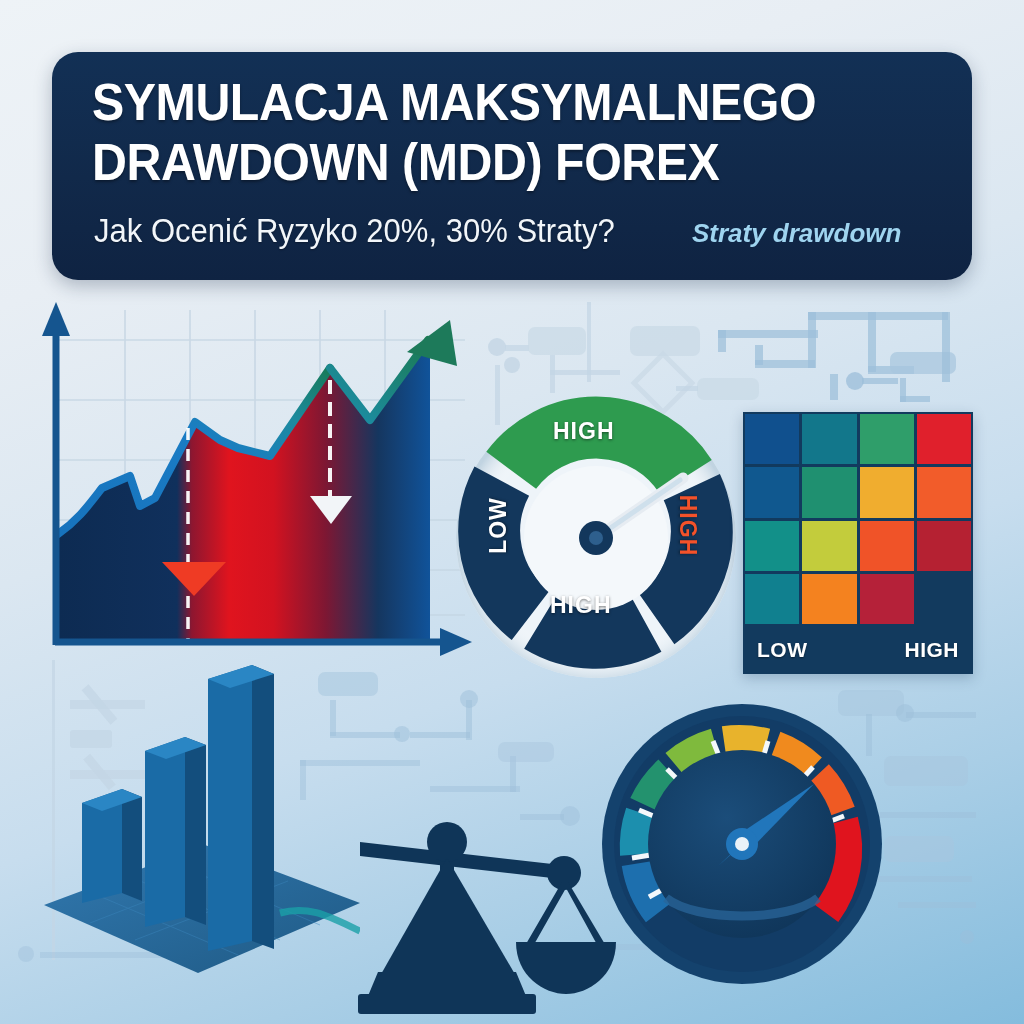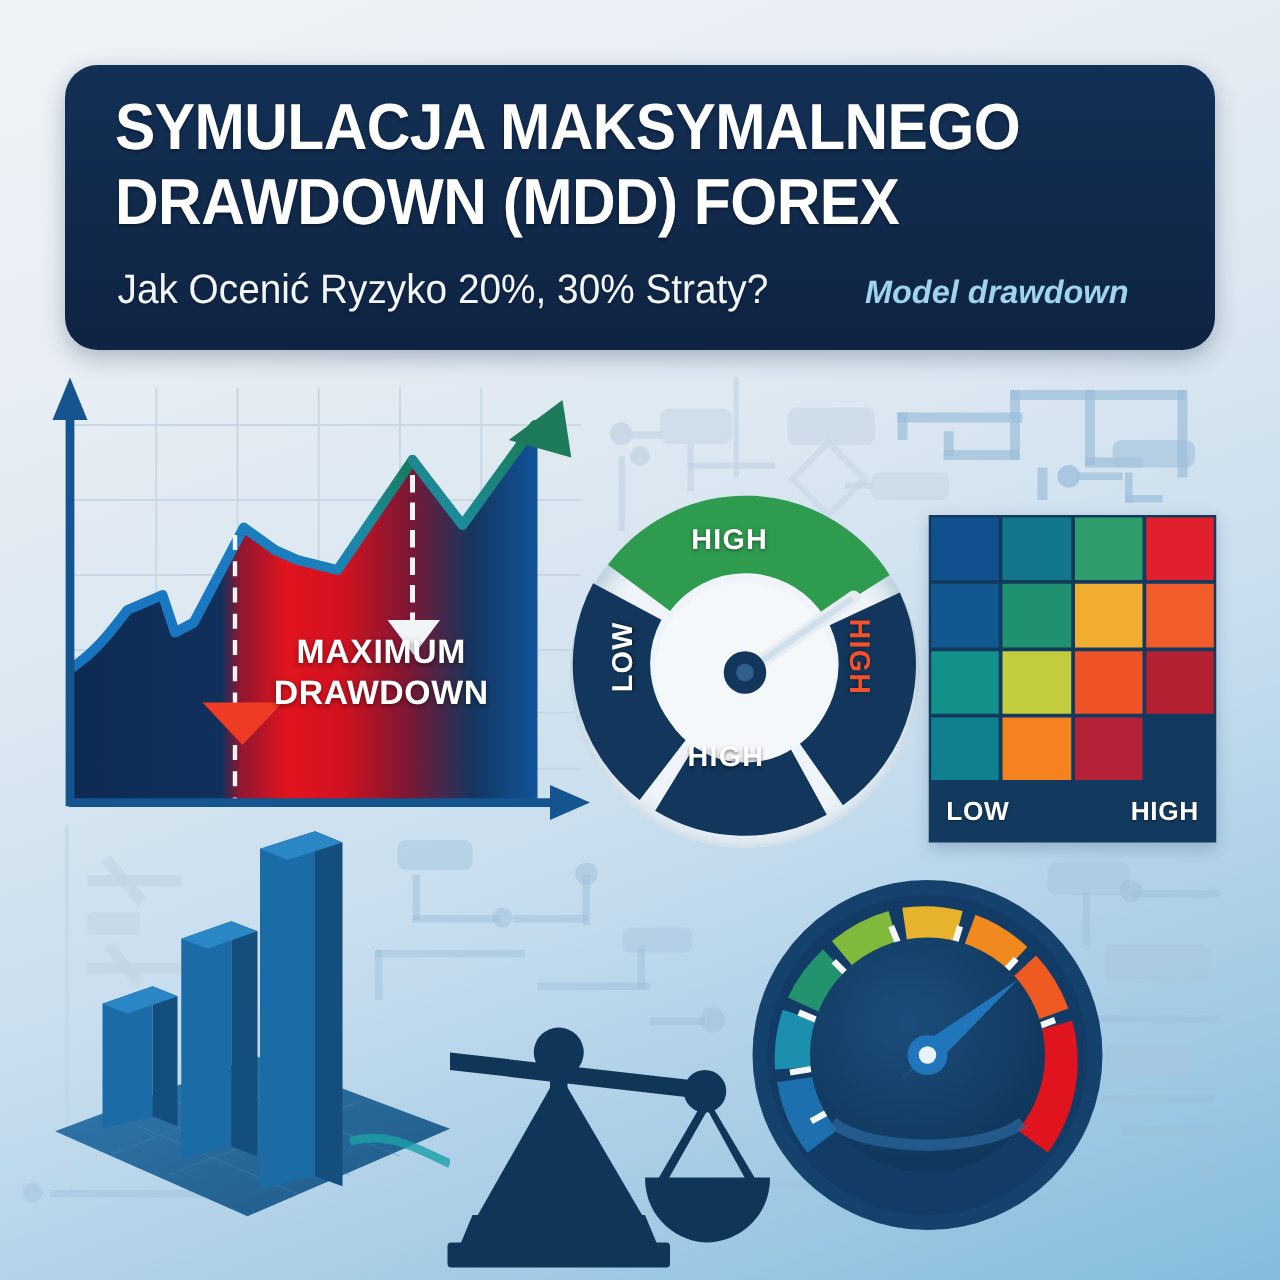--- a/index.html
+++ b/index.html
@@ -180,21 +180,21 @@
       <div class="deco-rect" style="left:730px;top:936px;width:60px;height:18px;opacity:.4;"></div>
       <div class="deco-line" style="left:40px;top:952px;width:130px;height:6px;opacity:.4;"></div>
       <div class="deco-dot" style="left:18px;top:946px;width:16px;height:16px;opacity:.4;"></div>
     </div>
   </div>
 
   <div id="banner">
     <div id="title">SYMULACJA MAKSYMALNEGO DRAWDOWN (MDD) FOREX</div>
     <div id="subrow">
       <div id="subtitle">Jak Ocenić Ryzyko 20%, 30% Straty?</div>
-      <div id="badge">Model drawdown</div>
+      <div id="badge">Straty drawdown</div>
     </div>
   </div>
 
   <div id="chart">
     <svg width="450" height="375" viewBox="0 0 450 375">
       <defs>
         <linearGradient id="areaGrad" x1="0" y1="0" x2="1" y2="0">
           <stop offset="0%" stop-color="#0d2b52"></stop>
           <stop offset="32%" stop-color="#10305c"></stop>
           <stop offset="36%" stop-color="#8e1630"></stop>
@@ -242,21 +242,20 @@
       <line x1="300" y1="80" x2="300" y2="196" stroke="#ffffff" stroke-width="4" stroke-dasharray="14 8" opacity=".95"></line>
       <polygon points="280,196 322,196 301,224" fill="#f2f5f8"></polygon>
 
       <g>
         <line x1="25" y1="342" x2="418" y2="342" stroke="#15558f" stroke-width="7"></line>
         <polygon points="442,342 410,328 410,356" fill="#15558f"></polygon>
         <line x1="26" y1="345" x2="26" y2="22" stroke="#15558f" stroke-width="7"></line>
         <polygon points="26,2 12,36 40,36" fill="#15558f"></polygon>
       </g>
     </svg>
-    <div class="ctitle">MAXIMUM DRAWDOWN</div>
   </div>
 
   <div id="donut">
     <svg width="288" height="288" viewBox="0 0 288 288">
       <defs>
         <radialGradient id="donutShadow" cx="50%" cy="52%" r="50%">
           <stop offset="78%" stop-color="#ffffff" stop-opacity="0"></stop>
           <stop offset="100%" stop-color="#b9cedd" stop-opacity=".85"></stop>
         </radialGradient>
       </defs>

